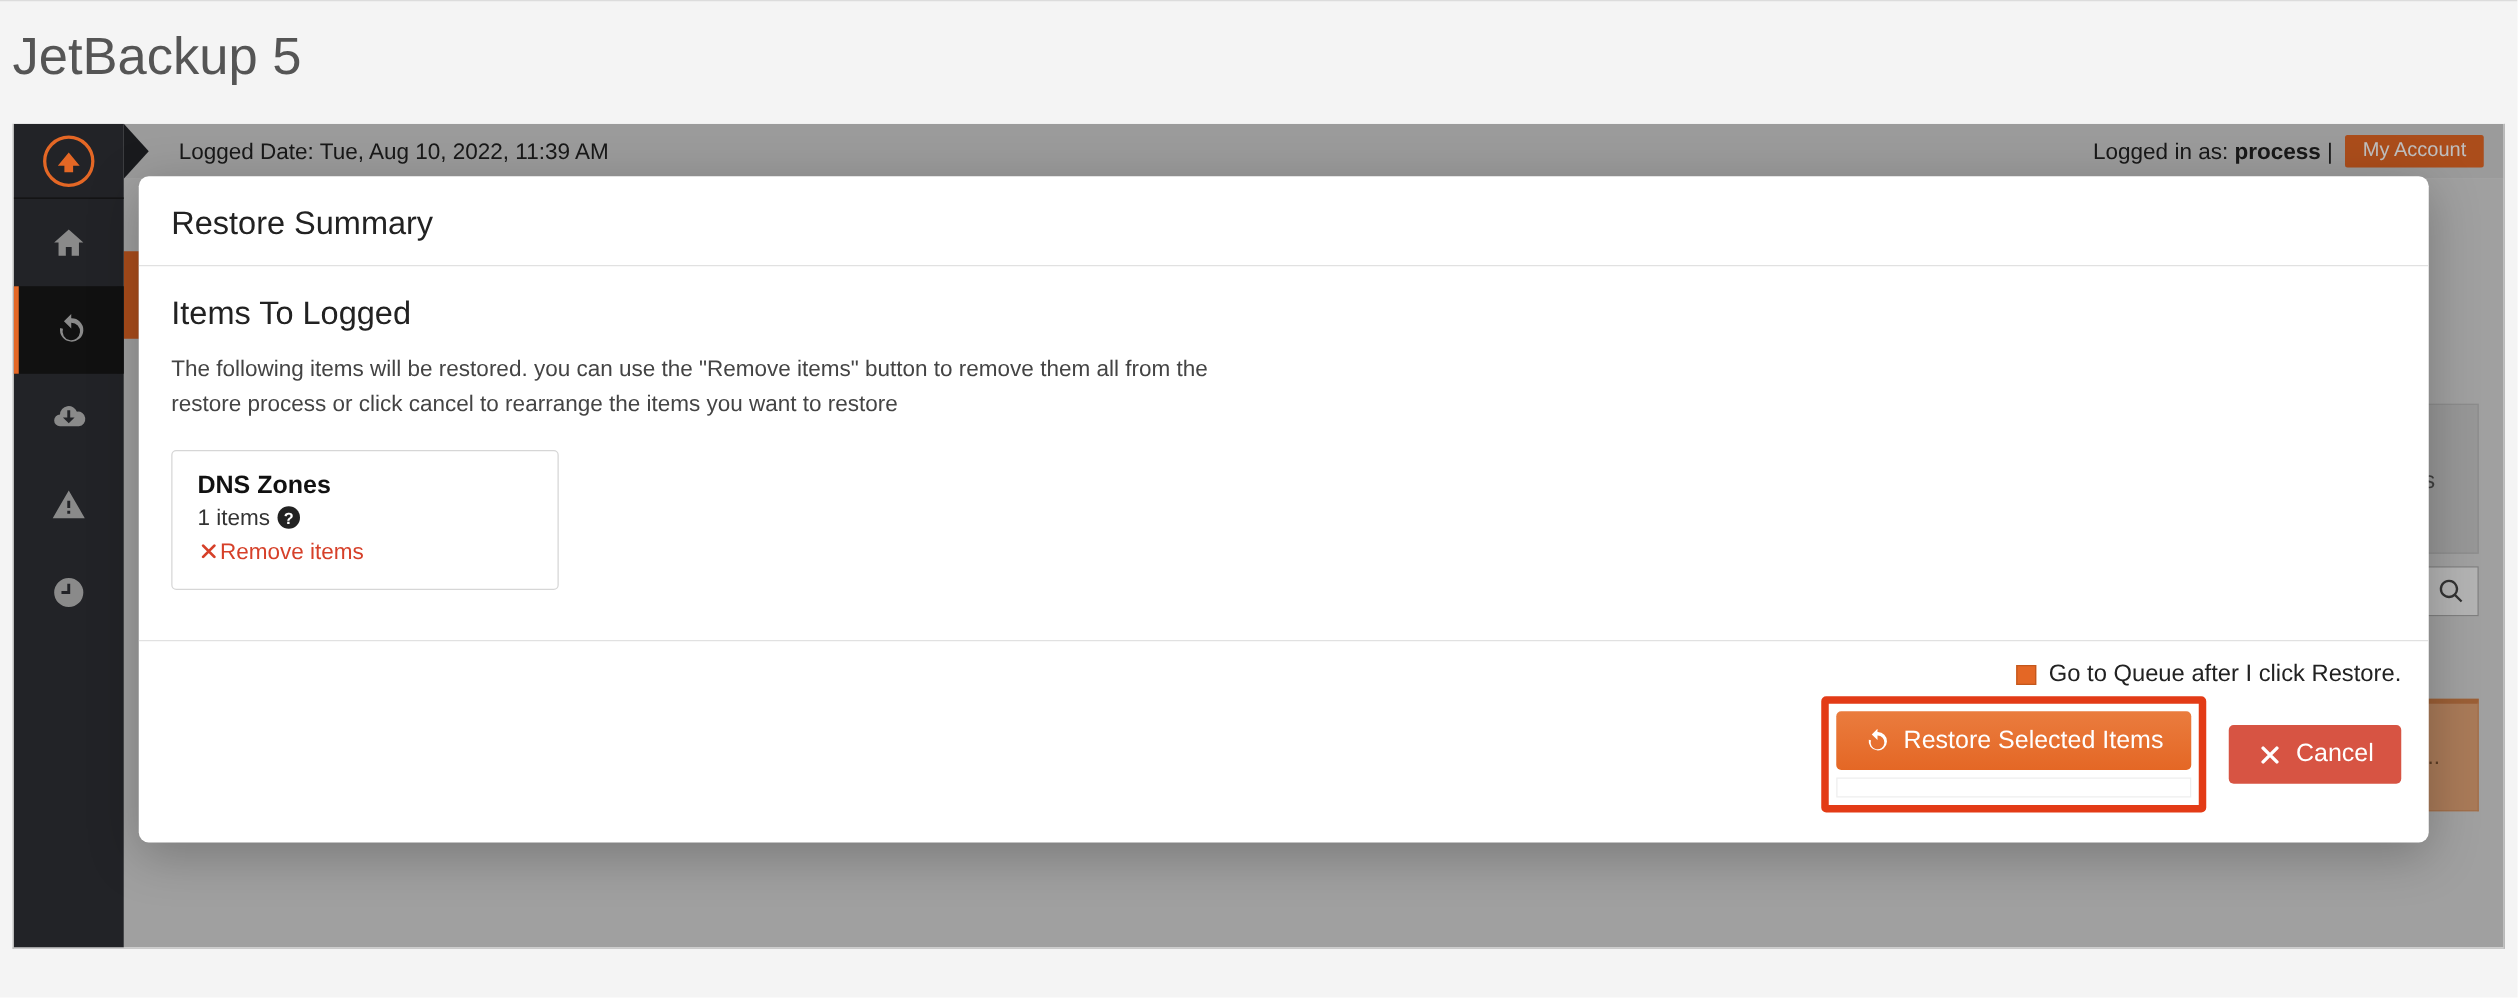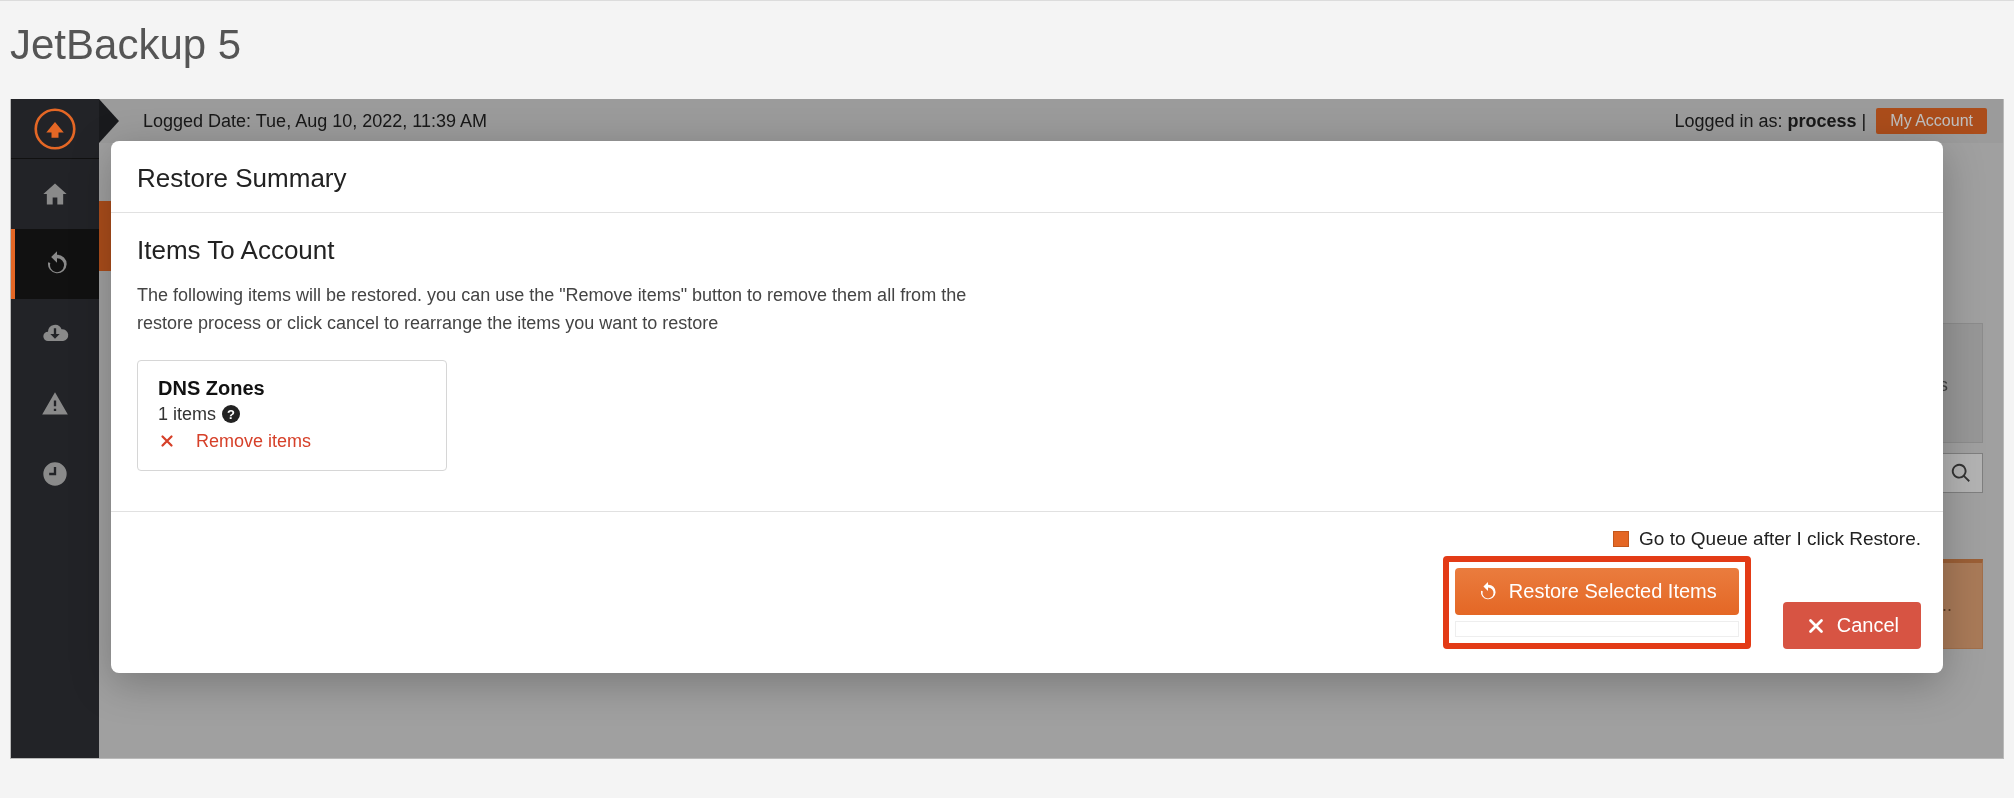--- a/index.html
+++ b/index.html
@@ -194,41 +194,41 @@
   .restore-card .card-count .help-circle {
     display: inline-flex; width: 18px; height: 18px;
     border-radius: 50%; background: #222; color: #fff;
     align-items: center; justify-content: center;
     font-size: 13px; font-weight: 700;
   }
   .restore-card .remove-link {
     color: #d64029;
     font-size: 18px;
     text-decoration: none;
-    display: inline-flex; align-items: center; gap: 20px;
+    display: inline-flex; align-items: center; gap: 0;
     cursor: pointer;
   }
   .modal-footer {
     border-top: 1px solid #e1e1e1;
     padding: 16px 22px 24px 22px;
   }
   .modal-footer .queue-row {
     display: flex; justify-content: flex-end; align-items: center;
     font-size: 19px; color: #222;
     margin-bottom: 6px;
     gap: 10px;
   }
   .modal-footer .queue-row .cb {
     width: 16px; height: 16px;
     background: #e46725;
     border: 1px solid #c3571c;
     display: inline-block;
   }
   .modal-footer .btn-row {
-    display: flex; justify-content: flex-end; gap: 32px; align-items: flex-end;
+    display: flex; justify-content: flex-end; gap: 18px; align-items: center;
   }
   .btn {
     border: none;
     color: #fff;
     font-size: 20px;
     padding: 12px 22px;
     border-radius: 4px;
     cursor: pointer;
     display: inline-flex; align-items: center; gap: 10px;
   }
@@ -331,21 +331,21 @@
     </div>
   </div>
 
   <div class="modal-backdrop"></div>
 
   <div class="modal">
     <div class="modal-header">
       <h2>Restore Summary</h2>
     </div>
     <div class="modal-body">
-      <h3>Items To Account</h3>
+      <h3>Items To Logged</h3>
       <p class="desc">The following items will be restored. you can use the "Remove items" button to remove them all from the restore process or click cancel to rearrange the items you want to restore</p>
 
       <div class="restore-card">
         <div class="card-title">DNS Zones</div>
         <div class="card-count">
           <span>1 items</span>
           <span class="help-circle">?</span>
         </div>
         <a class="remove-link">
           <svg class="icon-sm" viewBox="0 0 24 24">

